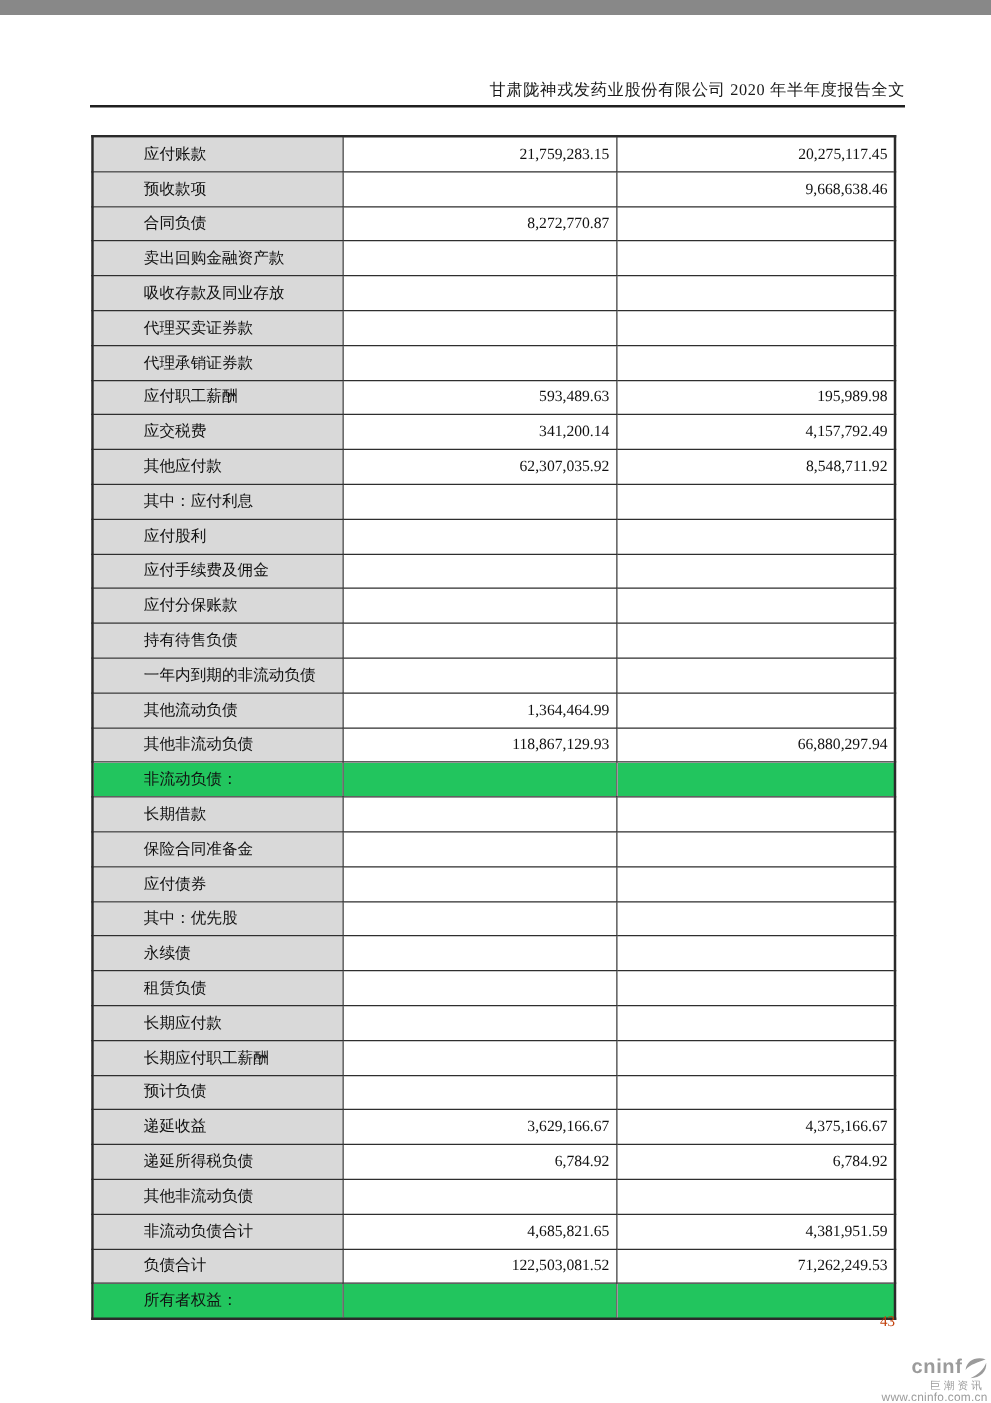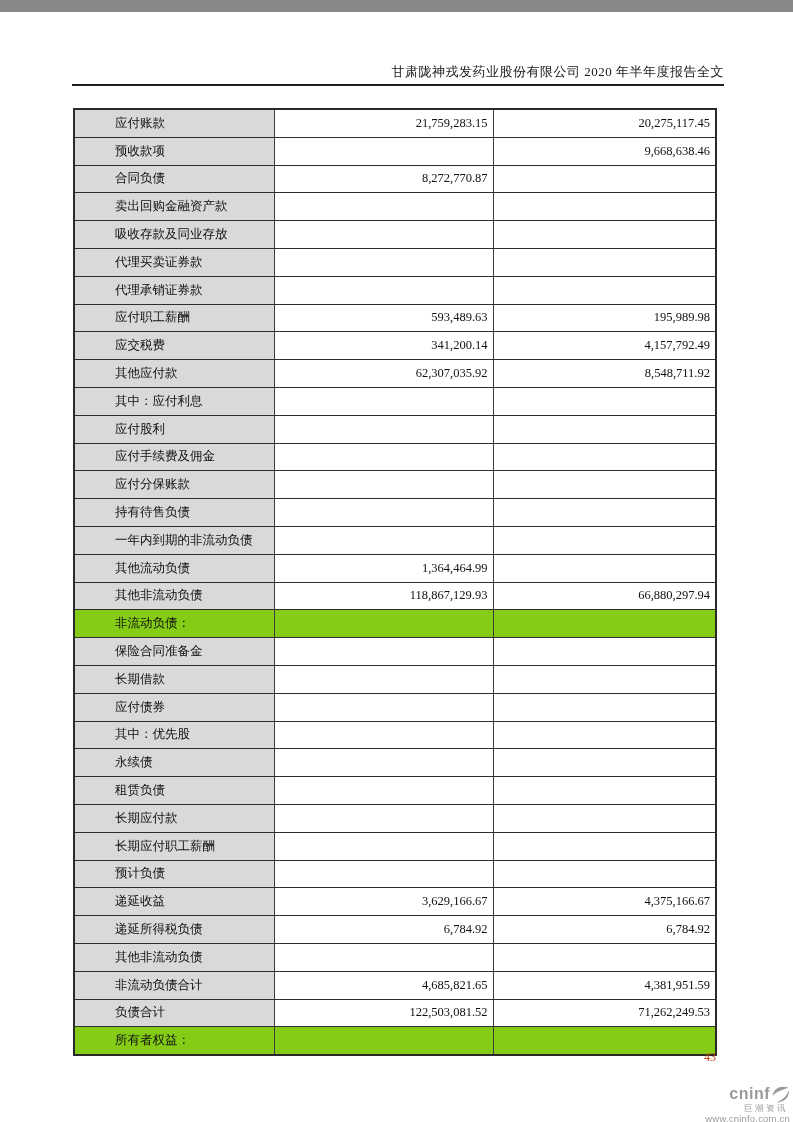--- a/index.html
+++ b/index.html
@@ -52,21 +52,21 @@
     background:#d9d9d9;
     text-align:left;
     padding-left:40px;
   }
   .fin-table td.num-cell{
     background:#ffffff;
     text-align:right;
     padding-right:5px;
     font-size:12.5px;
   }
-  .fin-table tr.section-row td{ background:#84cc16; }
+  .fin-table tr.section-row td{ background:#22c55e; }
   .ind0{padding-left:4px;}
   .ind1{padding-left:29px;}
   .ind2{padding-left:43px;}
   .ind3{padding-left:76px;}
   
   .page-number{
     position:absolute;
     top:1038px; left:704px;
     font-size:12px;
     color:#c2410c;
@@ -209,26 +209,26 @@
           <td class="label-cell ind0">其他非流动负债</td>
           <td class="num-cell">118,867,129.93</td>
           <td class="num-cell">66,880,297.94</td>
         </tr>
         <tr class="section-row">
           <td class="label-cell ind0">非流动负债：</td>
           <td class="num-cell"></td>
           <td class="num-cell"></td>
         </tr>
         <tr>
+          <td class="label-cell ind1">长期借款</td>
+          <td class="num-cell"></td>
+          <td class="num-cell"></td>
+        </tr>
+        <tr>
           <td class="label-cell ind1">保险合同准备金</td>
-          <td class="num-cell"></td>
-          <td class="num-cell"></td>
-        </tr>
-        <tr>
-          <td class="label-cell ind1">长期借款</td>
           <td class="num-cell"></td>
           <td class="num-cell"></td>
         </tr>
         <tr>
           <td class="label-cell ind1">应付债券</td>
           <td class="num-cell"></td>
           <td class="num-cell"></td>
         </tr>
         <tr>
           <td class="label-cell ind2">其中：优先股</td>

